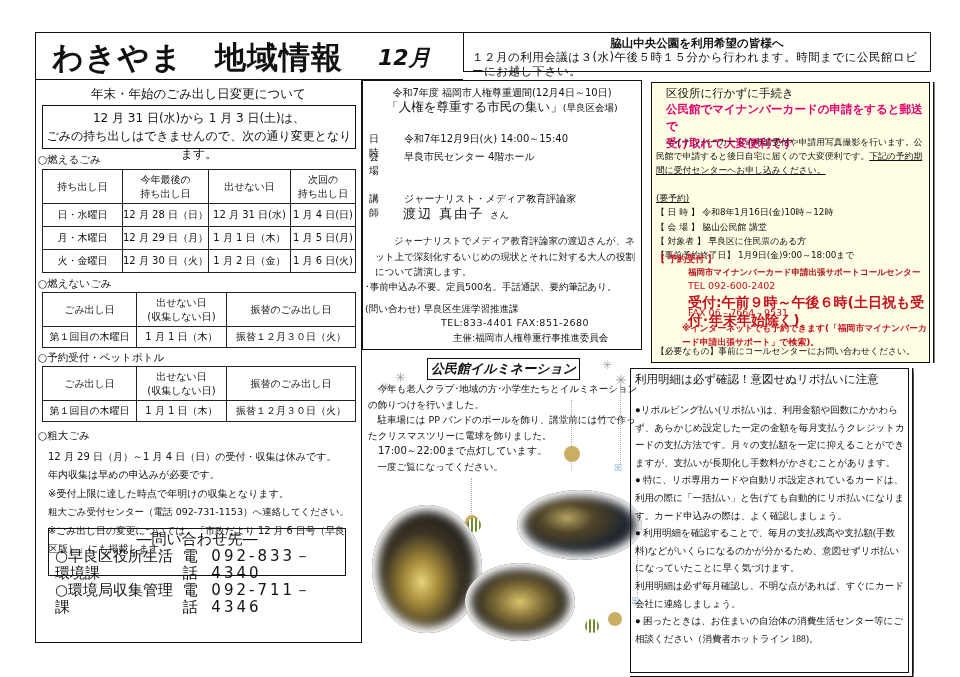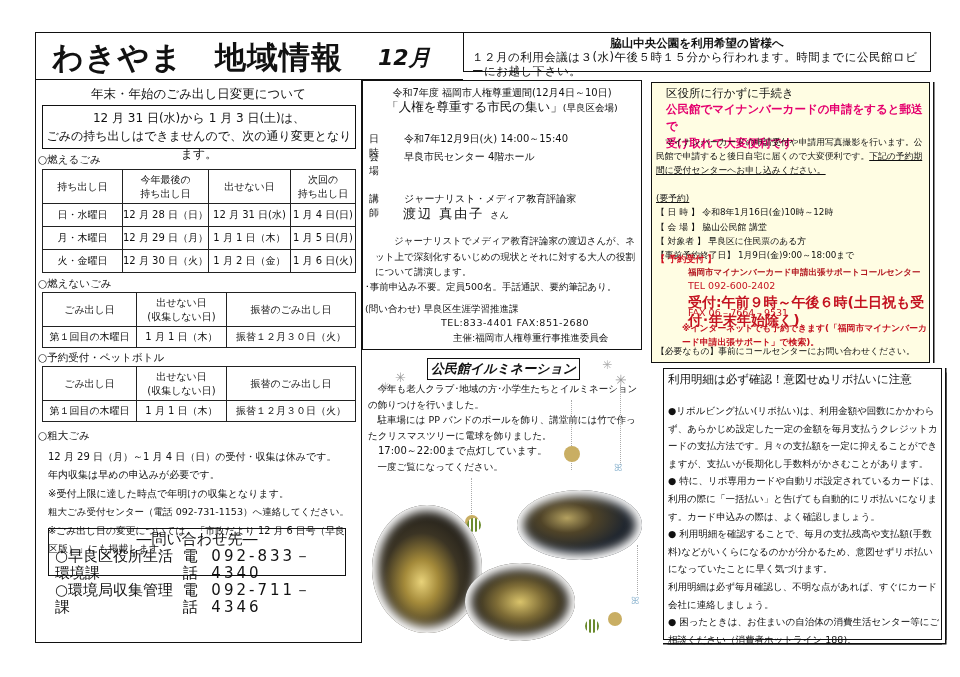--- a/index.html
+++ b/index.html
@@ -77,21 +77,21 @@
   #myna-body .u { text-decoration: underline; }
   #myna-rows { left: 4px; top: 108px; font-size: 8.8px; line-height: 14.3px; }
   #myna-res { left: 4px; top: 166px; font-size: 9px; font-weight: bold; color: #d10d1f; }
   #myna-center { left: 36px; top: 181px; font-size: 8.5px; font-weight: bold; color: #b2161f; }
   #myna-tel { left: 36px; top: 195px; font-size: 9.5px; color: #c41220; }
   #myna-hrs { left: 36px; top: 209px; font-size: 14px; font-weight: bold; color: #c41220; }
   #myna-fax { left: 36px; top: 223px; font-size: 9.5px; color: #c41220; }
   #myna-net { left: 30px; top: 237px; width: 248px; font-size: 8.8px; font-weight: bold; color: #c41220; line-height: 14px; }
   #myna-need { left: 4px; top: 263px; font-size: 8.8px; }
 
-  #ribo { left: 663px; top: 368px; width: 279px; height: 272px; border: 1.5px solid #111; box-shadow: 3px 0 0 0 #fff, 4.5px 0 0 0 #111, 0 3px 0 0 #fff, 0 4.5px 0 0 #111, 3px 3px 0 0 #fff, 4.5px 4.5px 0 0 #111; }
+  #ribo { left: 630px; top: 368px; width: 279px; height: 305px; border: 1.5px solid #111; box-shadow: 3px 0 0 0 #fff, 4.5px 0 0 0 #111, 0 3px 0 0 #fff, 0 4.5px 0 0 #111, 3px 3px 0 0 #fff, 4.5px 4.5px 0 0 #111; font-family: Liberation Serif, serif; }
   #ribo-title { left: 4px; top: 3px; font-size: 11.5px; }
   #ribo-body { left: 4px; top: 33px; width: 272px; font-size: 9.5px; line-height: 17.6px; }
 </style>
 </head>
 <body>
 
 <div id="hdr" class="abs">
   <div id="hdr-title" class="abs">わきやま　地域情報</div>
   <div id="hdr-month" class="abs">12月</div>
 </div>

